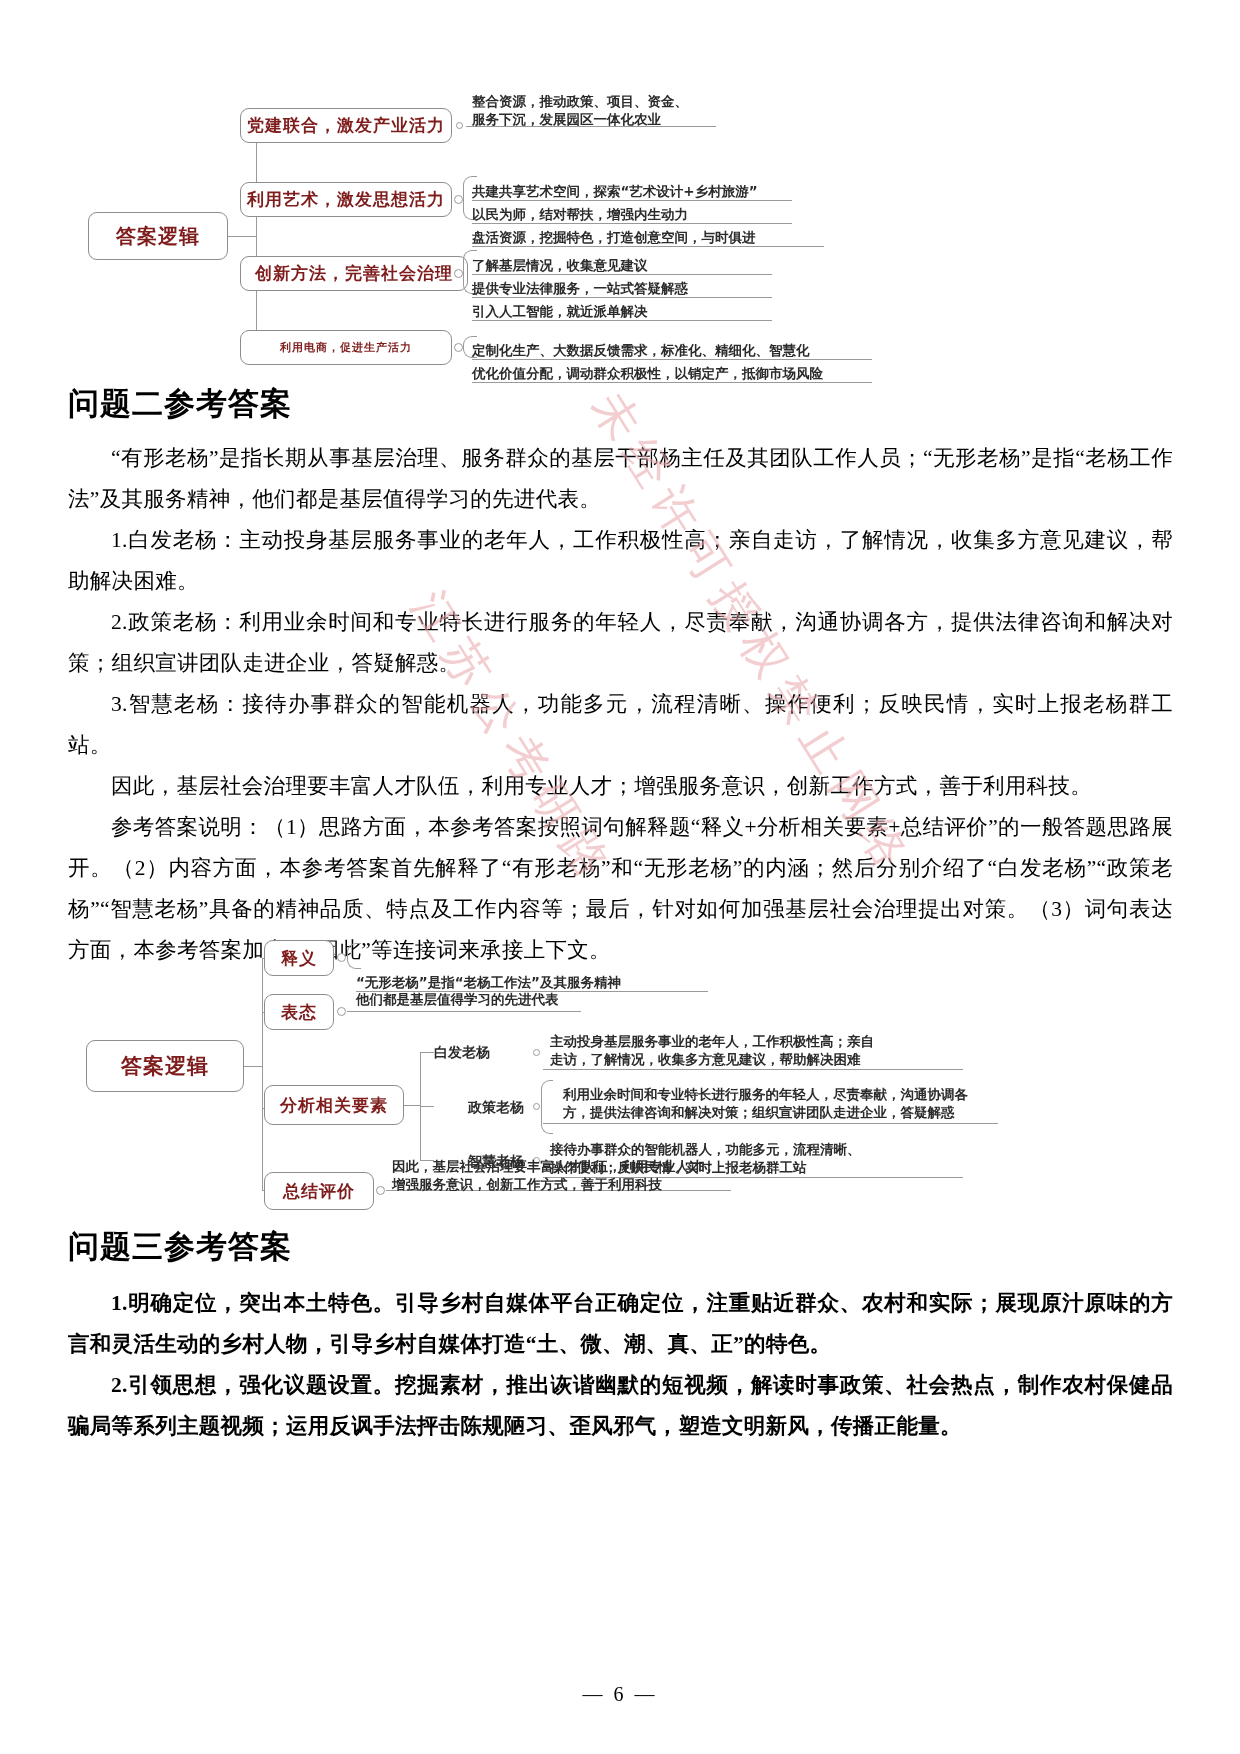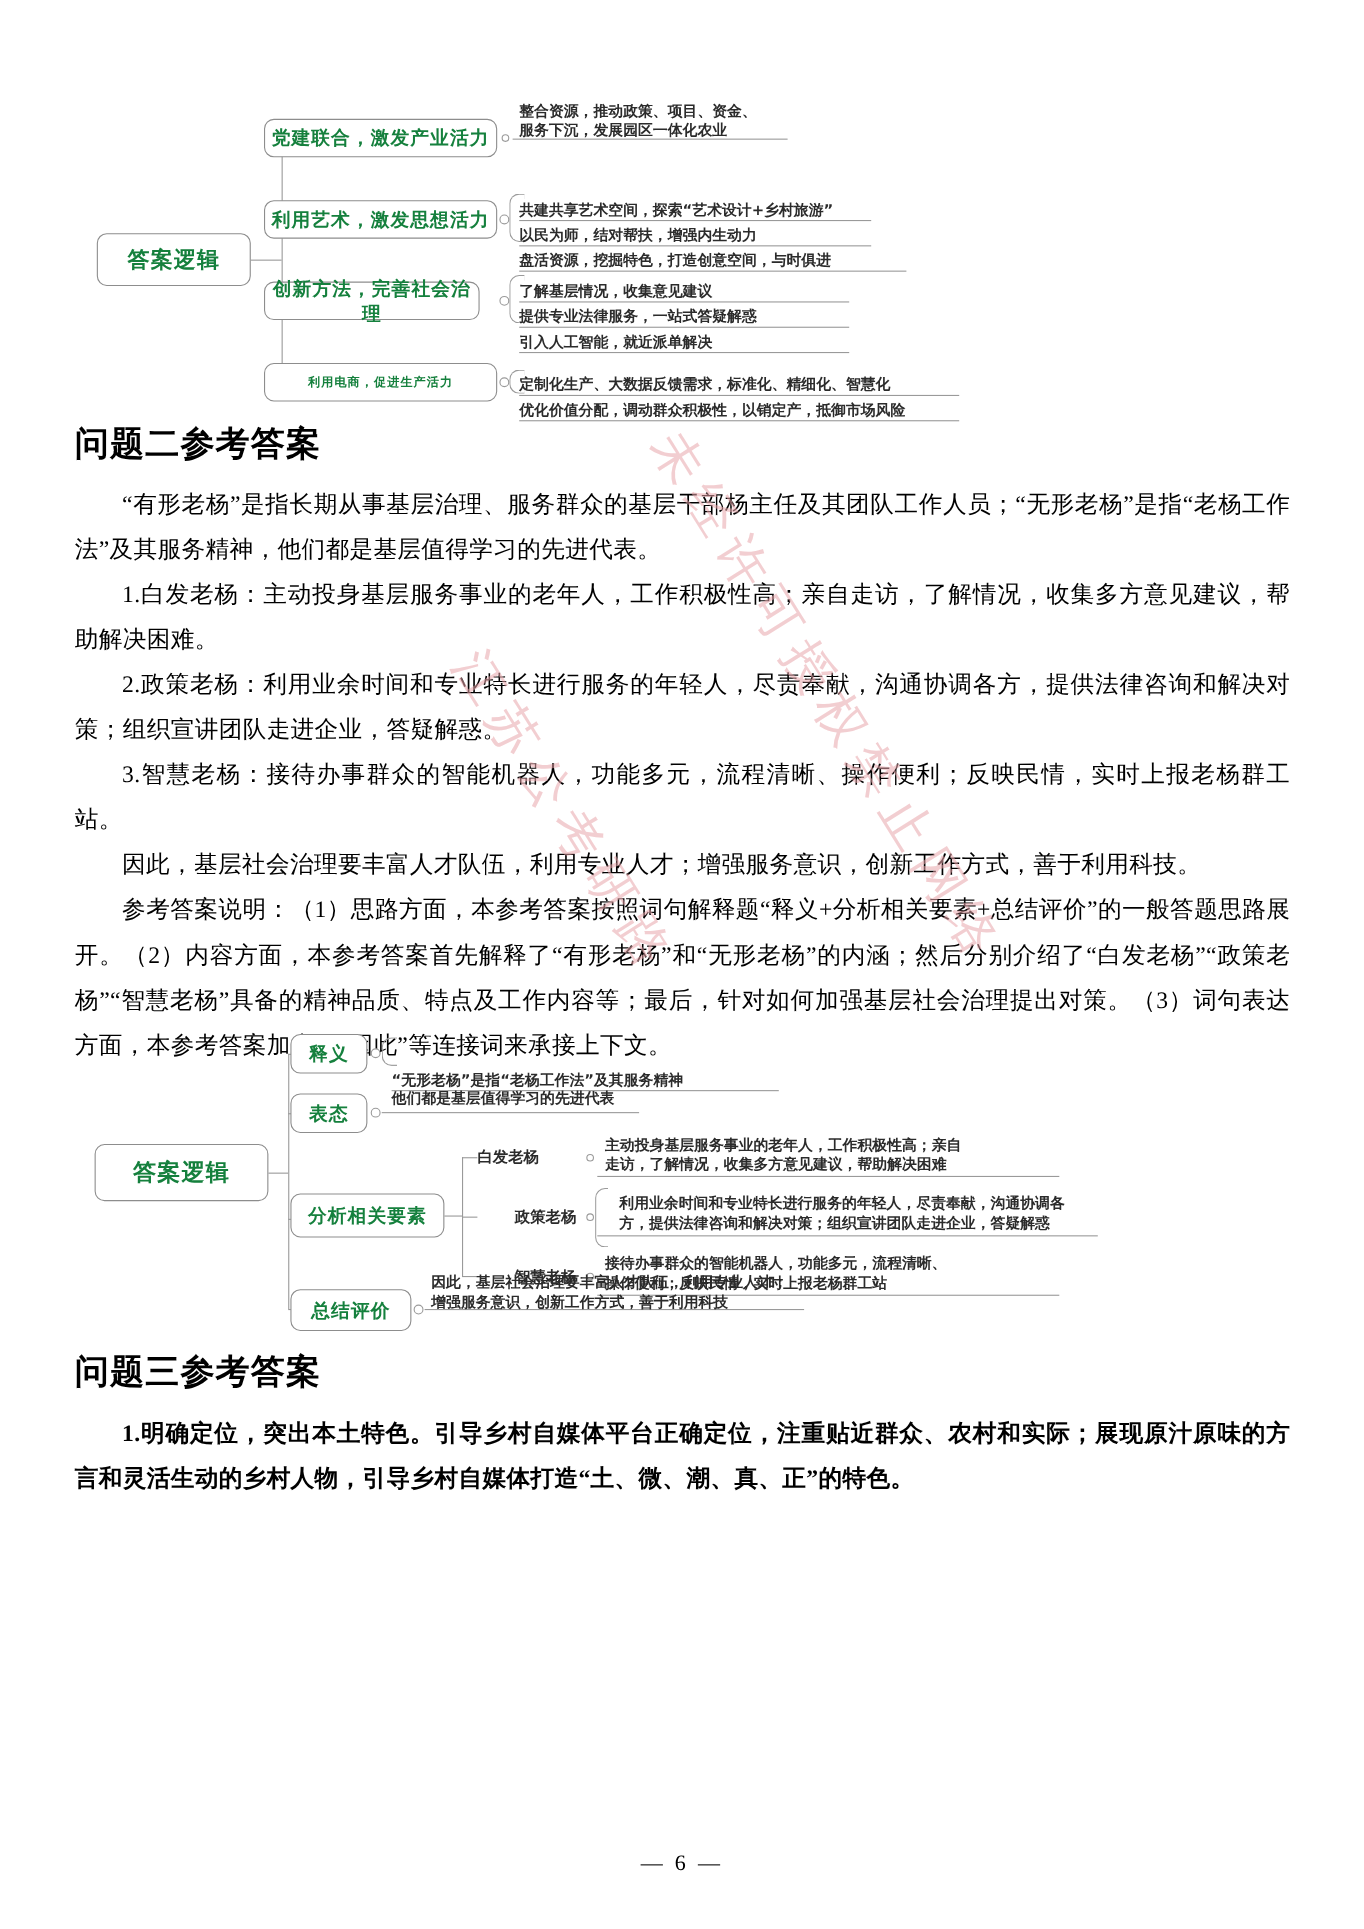--- a/index.html
+++ b/index.html
@@ -70,21 +70,21 @@
 
   
   .mindmap {
     position: relative;
     z-index: 2;
   }
   .mm-node {
     border: 1.4px solid #8d8d8d;
     border-radius: 9px;
     background: #fff;
-    color: #15803d;
+    color: #7f1d1d;
     font-family: "DejaVu Sans", "Liberation Sans", sans-serif;
     font-weight: 700;
     text-align: center;
     box-sizing: border-box;
     display: flex;
     align-items: center;
     justify-content: center;
     position: absolute;
     letter-spacing: 1px;
   }
@@ -166,21 +166,21 @@
     <div class="mm-leaf" style="left:472px; top:92px; width:280px; font-size:13.5px; white-space:pre-line;">整合资源，推动政策、项目、资金、
 服务下沉，发展园区一体化农业</div>
 
     <div class="mm-node" style="left:240px; top:182px; width:212px; height:35px; font-size:17px;">利用艺术，激发思想活力</div>
     <div class="mm-dot" style="left:454px; top:195px;"></div>
     <div class="mm-bracket" style="left:463px; top:176px; width:14px; height:44px;"></div>
     <div class="mm-leaf uline" style="left:472px; top:153px; width:320px; font-size:13.5px;">共建共享艺术空间，探索“艺术设计+乡村旅游”</div>
     <div class="mm-leaf uline" style="left:472px; top:176px; width:320px; font-size:13.5px;">以民为师，结对帮扶，增强内生动力</div>
     <div class="mm-leaf uline" style="left:472px; top:199px; width:352px; font-size:13.5px;">盘活资源，挖掘特色，打造创意空间，与时俱进</div>
 
-    <div class="mm-node" style="left:240px; top:256px; width:196px; height:35px; font-size:17px;">创新方法，完善社会治理</div>
+    <div class="mm-node" style="left:240px; top:256px; width:228px; height:35px; font-size:17px;">创新方法，完善社会治理</div>
     <div class="mm-dot" style="left:454px; top:269px;"></div>
     <div class="mm-bracket" style="left:463px; top:250px; width:14px; height:44px;"></div>
     <div class="mm-leaf uline" style="left:472px; top:227px; width:300px; font-size:13.5px;">了解基层情况，收集意见建议</div>
     <div class="mm-leaf uline" style="left:472px; top:250px; width:300px; font-size:13.5px;">提供专业法律服务，一站式答疑解惑</div>
     <div class="mm-leaf uline" style="left:472px; top:273px; width:300px; font-size:13.5px;">引入人工智能，就近派单解决</div>
 
     <div class="mm-node" style="left:240px; top:330px; width:212px; height:35px; font-size:11px;">利用电商，促进生产活力</div>
     <div class="mm-dot" style="left:454px; top:343px;"></div>
     <div class="mm-bracket" style="left:463px; top:336px; width:14px; height:22px;"></div>
     <div class="mm-leaf uline" style="left:472px; top:312px; width:400px; font-size:13.5px;">定制化生产、大数据反馈需求，标准化、精细化、智慧化</div>
@@ -250,17 +250,18 @@
     <div class="mm-dot" style="left:376px; top:306px;"></div>
     <div class="mm-line-h" style="left:386px; top:310px; width:345px;"></div>
     <div class="mm-leaf" style="left:392px; top:277px; width:400px; font-size:13.5px; white-space:pre-line;">因此，基层社会治理要丰富人才队伍，利用专业人才；
 增强服务意识，创新工作方式，善于利用科技</div>
   </div>
 
   <h2 class="section-title" style="position:absolute; left:68px; top:1228px;">问题三参考答案</h2>
 
   <div style="position:absolute; left:68px; top:1283px; width:1105px;font-weight:bold;">
     <p class="body indent">1.明确定位，突出本土特色。引导乡村自媒体平台正确定位，注重贴近群众、农村和实际；展现原汁原味的方言和灵活生动的乡村人物，引导乡村自媒体打造“土、微、潮、真、正”的特色。</p>
+    <p class="body indent">2.引领思想，强化议题设置。挖掘素材，推出诙谐幽默的短视频，解读时事政策、社会热点，制作农村保健品骗局等系列主题视频；运用反讽手法抨击陈规陋习、歪风邪气，塑造文明新风，传播正能量。</p>
   </div>
 
   <div class="footer">— 6 —</div>
 
 </div>
 
 </body></html>

